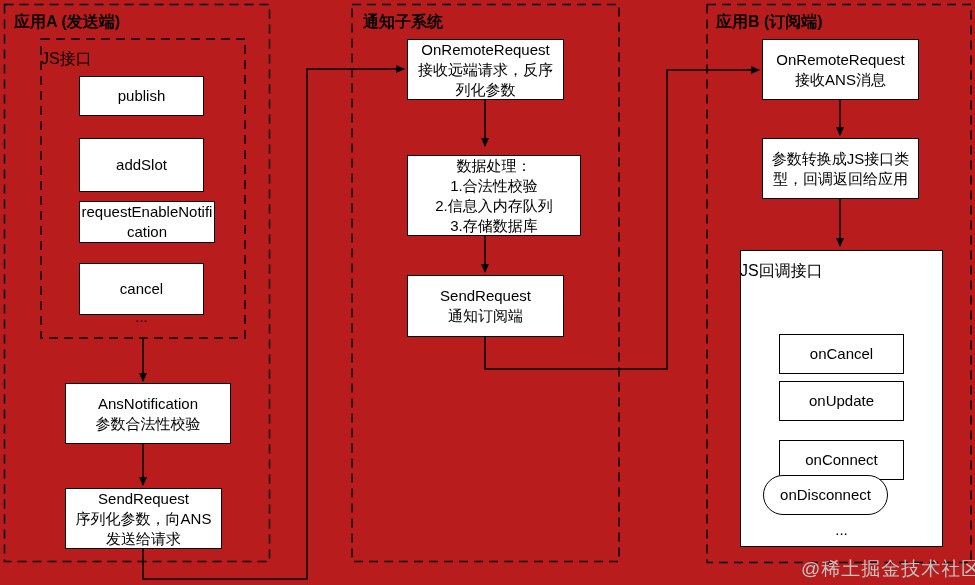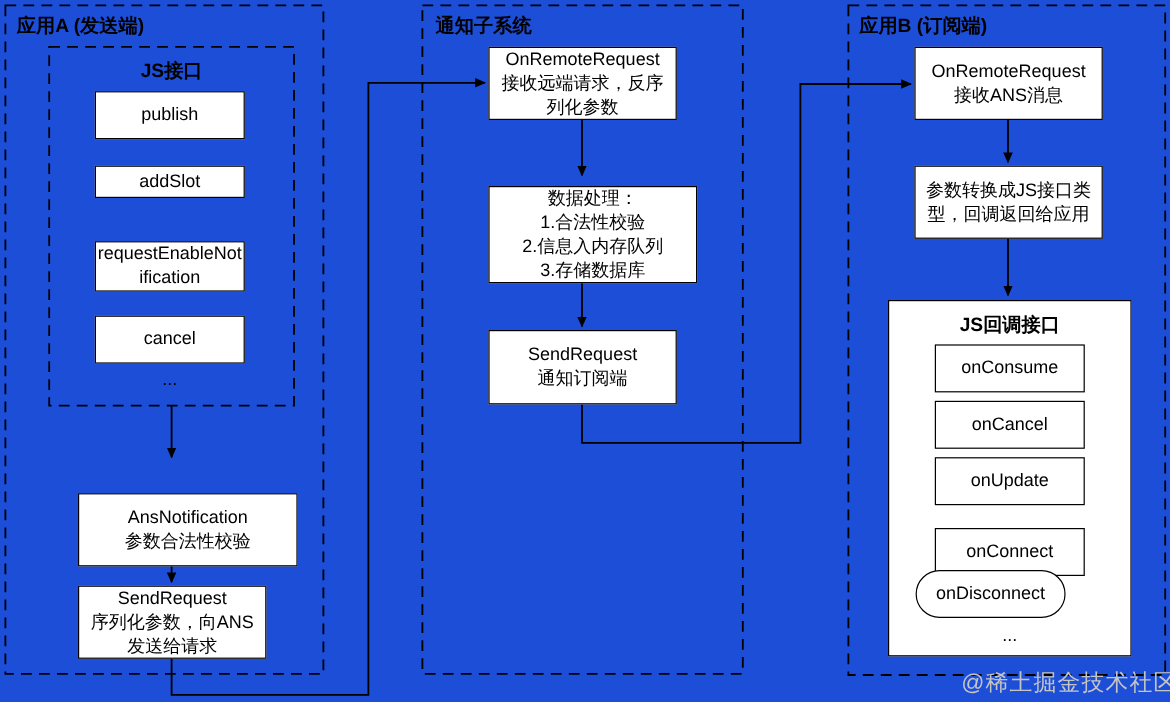--- a/index.html
+++ b/index.html
@@ -1,35 +1,35 @@
 <!DOCTYPE html>
 <html><head>
 <meta charset="utf-8">
 <style>
   html,body { margin:0; padding:0; background:#fff; }
   #canvas {
-    position:relative; width:975px; height:585px; background:#1d4ed8;
+    position:relative; width:975px; height:585px; background:#b91c1c;
     font-family:"Liberation Sans","DejaVu Sans",sans-serif; color:#000;
     overflow:hidden;
   }
   #wires { position:absolute; left:0; top:0; }
   .box {
     position:absolute; box-sizing:border-box;
     border:1.5px solid #000; background:#fff;
     display:flex; align-items:center; justify-content:center;
     text-align:center; font-size:15px; line-height:20px;
     white-space:pre-line;
   }
   .method { word-break:break-all; padding:0 1px; }
   .container-solid {
     position:absolute; box-sizing:border-box;
     border:1.5px solid #000; background:#fff;
   }
   .sec-title { position:absolute; font-size:16px; font-weight:bold; white-space:nowrap; }
-  .sub-title { position:absolute; font-size:16px; text-align:center;font-weight:bold; }
+  .sub-title { position:absolute; font-size:16px; text-align:left; }
   .ellipsis { position:absolute; font-size:15px; text-align:center; line-height:16px; }
   .watermark { position:absolute; font-size:19px; color:#c4c4c4; white-space:nowrap; letter-spacing:1px; }
 </style>
 </head>
 <body>
 
 <div id="canvas">
 
   <svg id="wires" width="975" height="585" viewBox="0 0 975 585">
     <defs>
@@ -56,26 +56,26 @@
     <line x1="840" y1="99" x2="840" y2="135" stroke="#000" stroke-width="1.5" marker-end="url(#arrow)"></line>
     <line x1="840" y1="198" x2="840" y2="246" stroke="#000" stroke-width="1.5" marker-end="url(#arrow)"></line>
   </svg>
 
   <div class="sec-title" style="left:14px; top:12px;">应用A (发送端)</div>
   <div class="sec-title" style="left:363px; top:12px;">通知子系统</div>
   <div class="sec-title" style="left:716px; top:12px;">应用B (订阅端)</div>
 
   <div class="sub-title" style="left:41px; top:49px; width:204px;">JS接口</div>
   <div class="box method" style="left:79px; top:76px; width:125px; height:40px;text-align:center;">publish</div>
-  <div class="box method" style="left:79px; top:138px; width:125px; height:27px;">addSlot</div>
-  <div class="box method" style="left:79px; top:201px; width:125px; height:42px;">requestEnableNotification</div>
-  <div class="box method" style="left:79px; top:263px; width:125px; height:40px;">cancel</div>
+  <div class="box method" style="left:79px; top:138px; width:125px; height:54px;">addSlot</div>
+  <div class="box method" style="left:79px; top:201px; width:136px; height:42px;">requestEnableNotification</div>
+  <div class="box method" style="left:79px; top:263px; width:125px; height:52px;">cancel</div>
   <div class="ellipsis" style="left:79px; top:309px; width:125px;">...</div>
 
-  <div class="box" style="left:65px; top:383px; width:183px; height:61px;margin-top:28px;">AnsNotification
+  <div class="box" style="left:65px; top:383px; width:166px; height:61px;">AnsNotification
 参数合法性校验</div>
   <div class="box" style="left:65px; top:488px; width:157px; height:61px;">SendRequest
 序列化参数，向ANS
 发送给请求</div>
 
   <div class="box" style="left:407px; top:39px; width:157px; height:61px;">OnRemoteRequest
 接收远端请求，反序
 列化参数</div>
   <div class="box" style="left:407px; top:155px; width:174px; height:81px;">数据处理：
 1.合法性校验
@@ -84,21 +84,20 @@
   <div class="box" style="left:407px; top:275px; width:157px; height:62px;">SendRequest
 通知订阅端</div>
 
   <div class="box" style="left:762px; top:39px; width:157px; height:61px;">OnRemoteRequest
 接收ANS消息</div>
   <div class="box" style="left:762px; top:138px; width:157px; height:61px;">参数转换成JS接口类
 型，回调返回给应用</div>
 
   <div class="container-solid" style="left:740px; top:250px; width:203px; height:297px;"></div>
   <div class="sub-title" style="left:740px; top:261px; width:203px;">JS回调接口</div>
-  <div class="box" style="left:779px; top:287px; width:125px; height:40px;">onConsume</div>
   <div class="box" style="left:779px; top:334px; width:125px; height:40px;">onCancel</div>
   <div class="box" style="left:779px; top:381px; width:125px; height:40px;">onUpdate</div>
   <div class="box" style="left:779px; top:428px; width:125px; height:40px;margin-top:12px;">onConnect</div>
   <div class="box" style="left:763px; top:475px; width:125px; height:40px;border-radius:20px;">onDisconnect</div>
   <div class="ellipsis" style="left:779px; top:522px; width:125px;">...</div>
 
   <div class="watermark" style="left:801px; top:556px;">@稀土掘金技术社区</div>
 
 </div>
 

